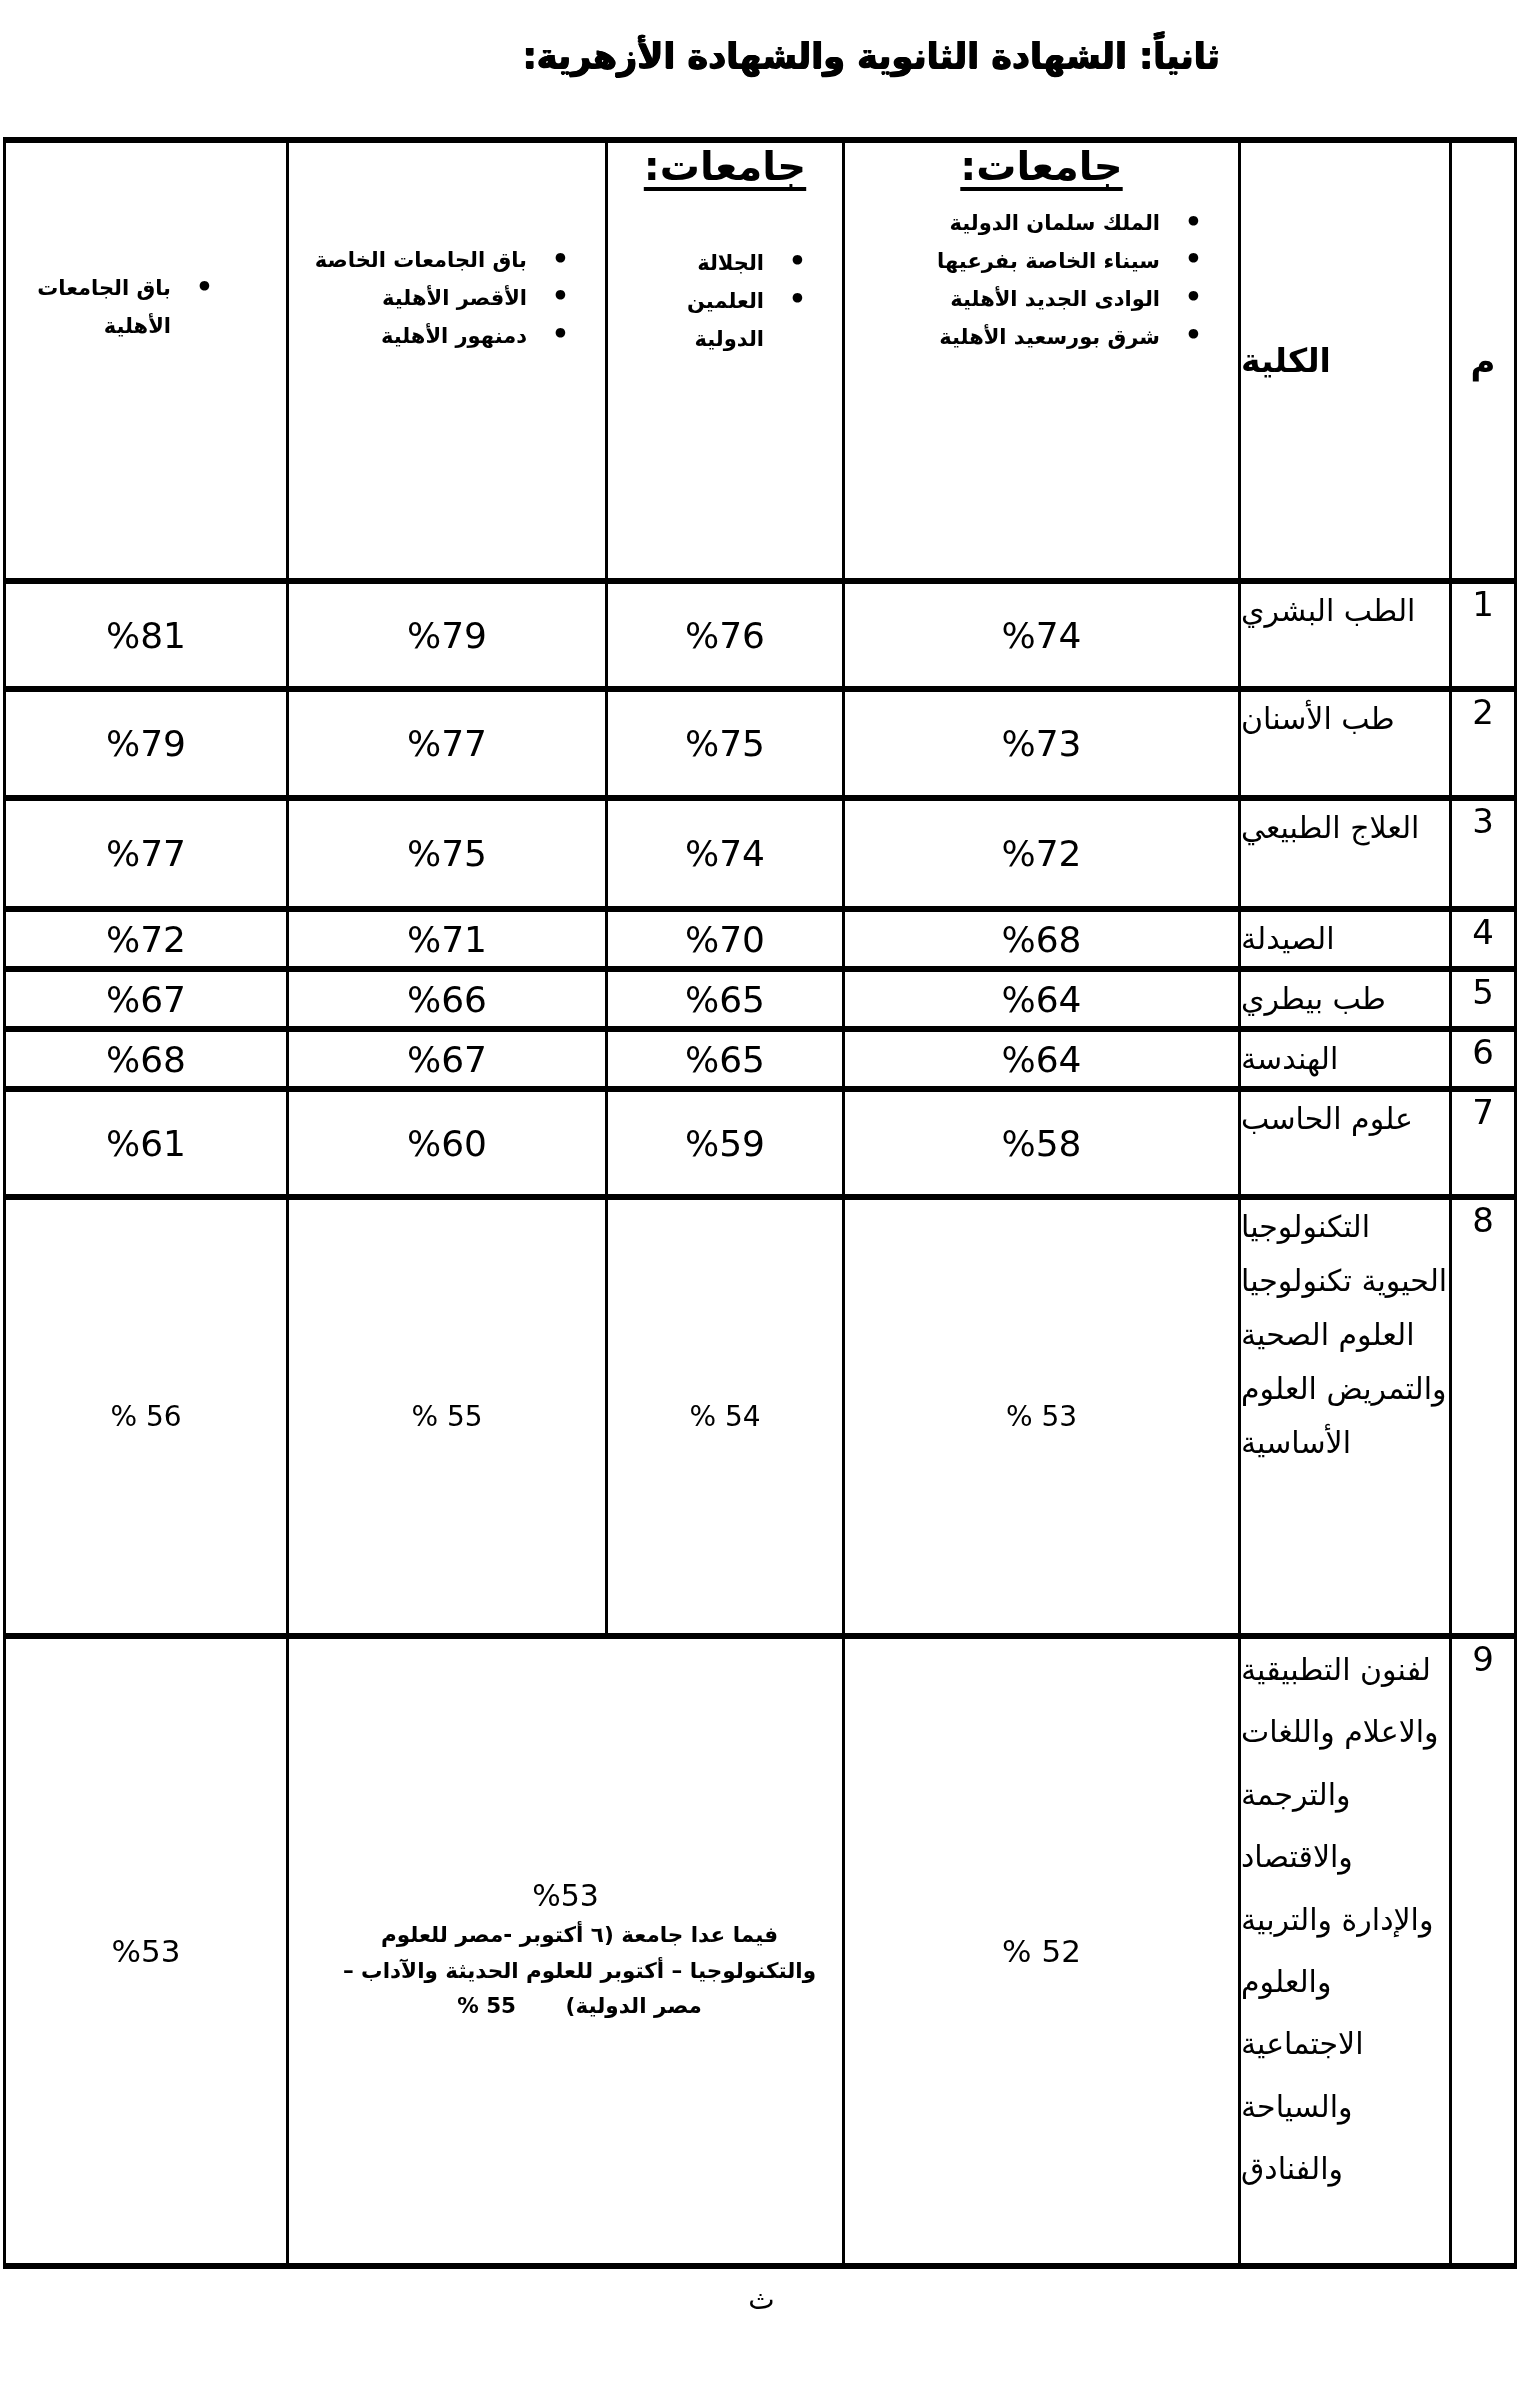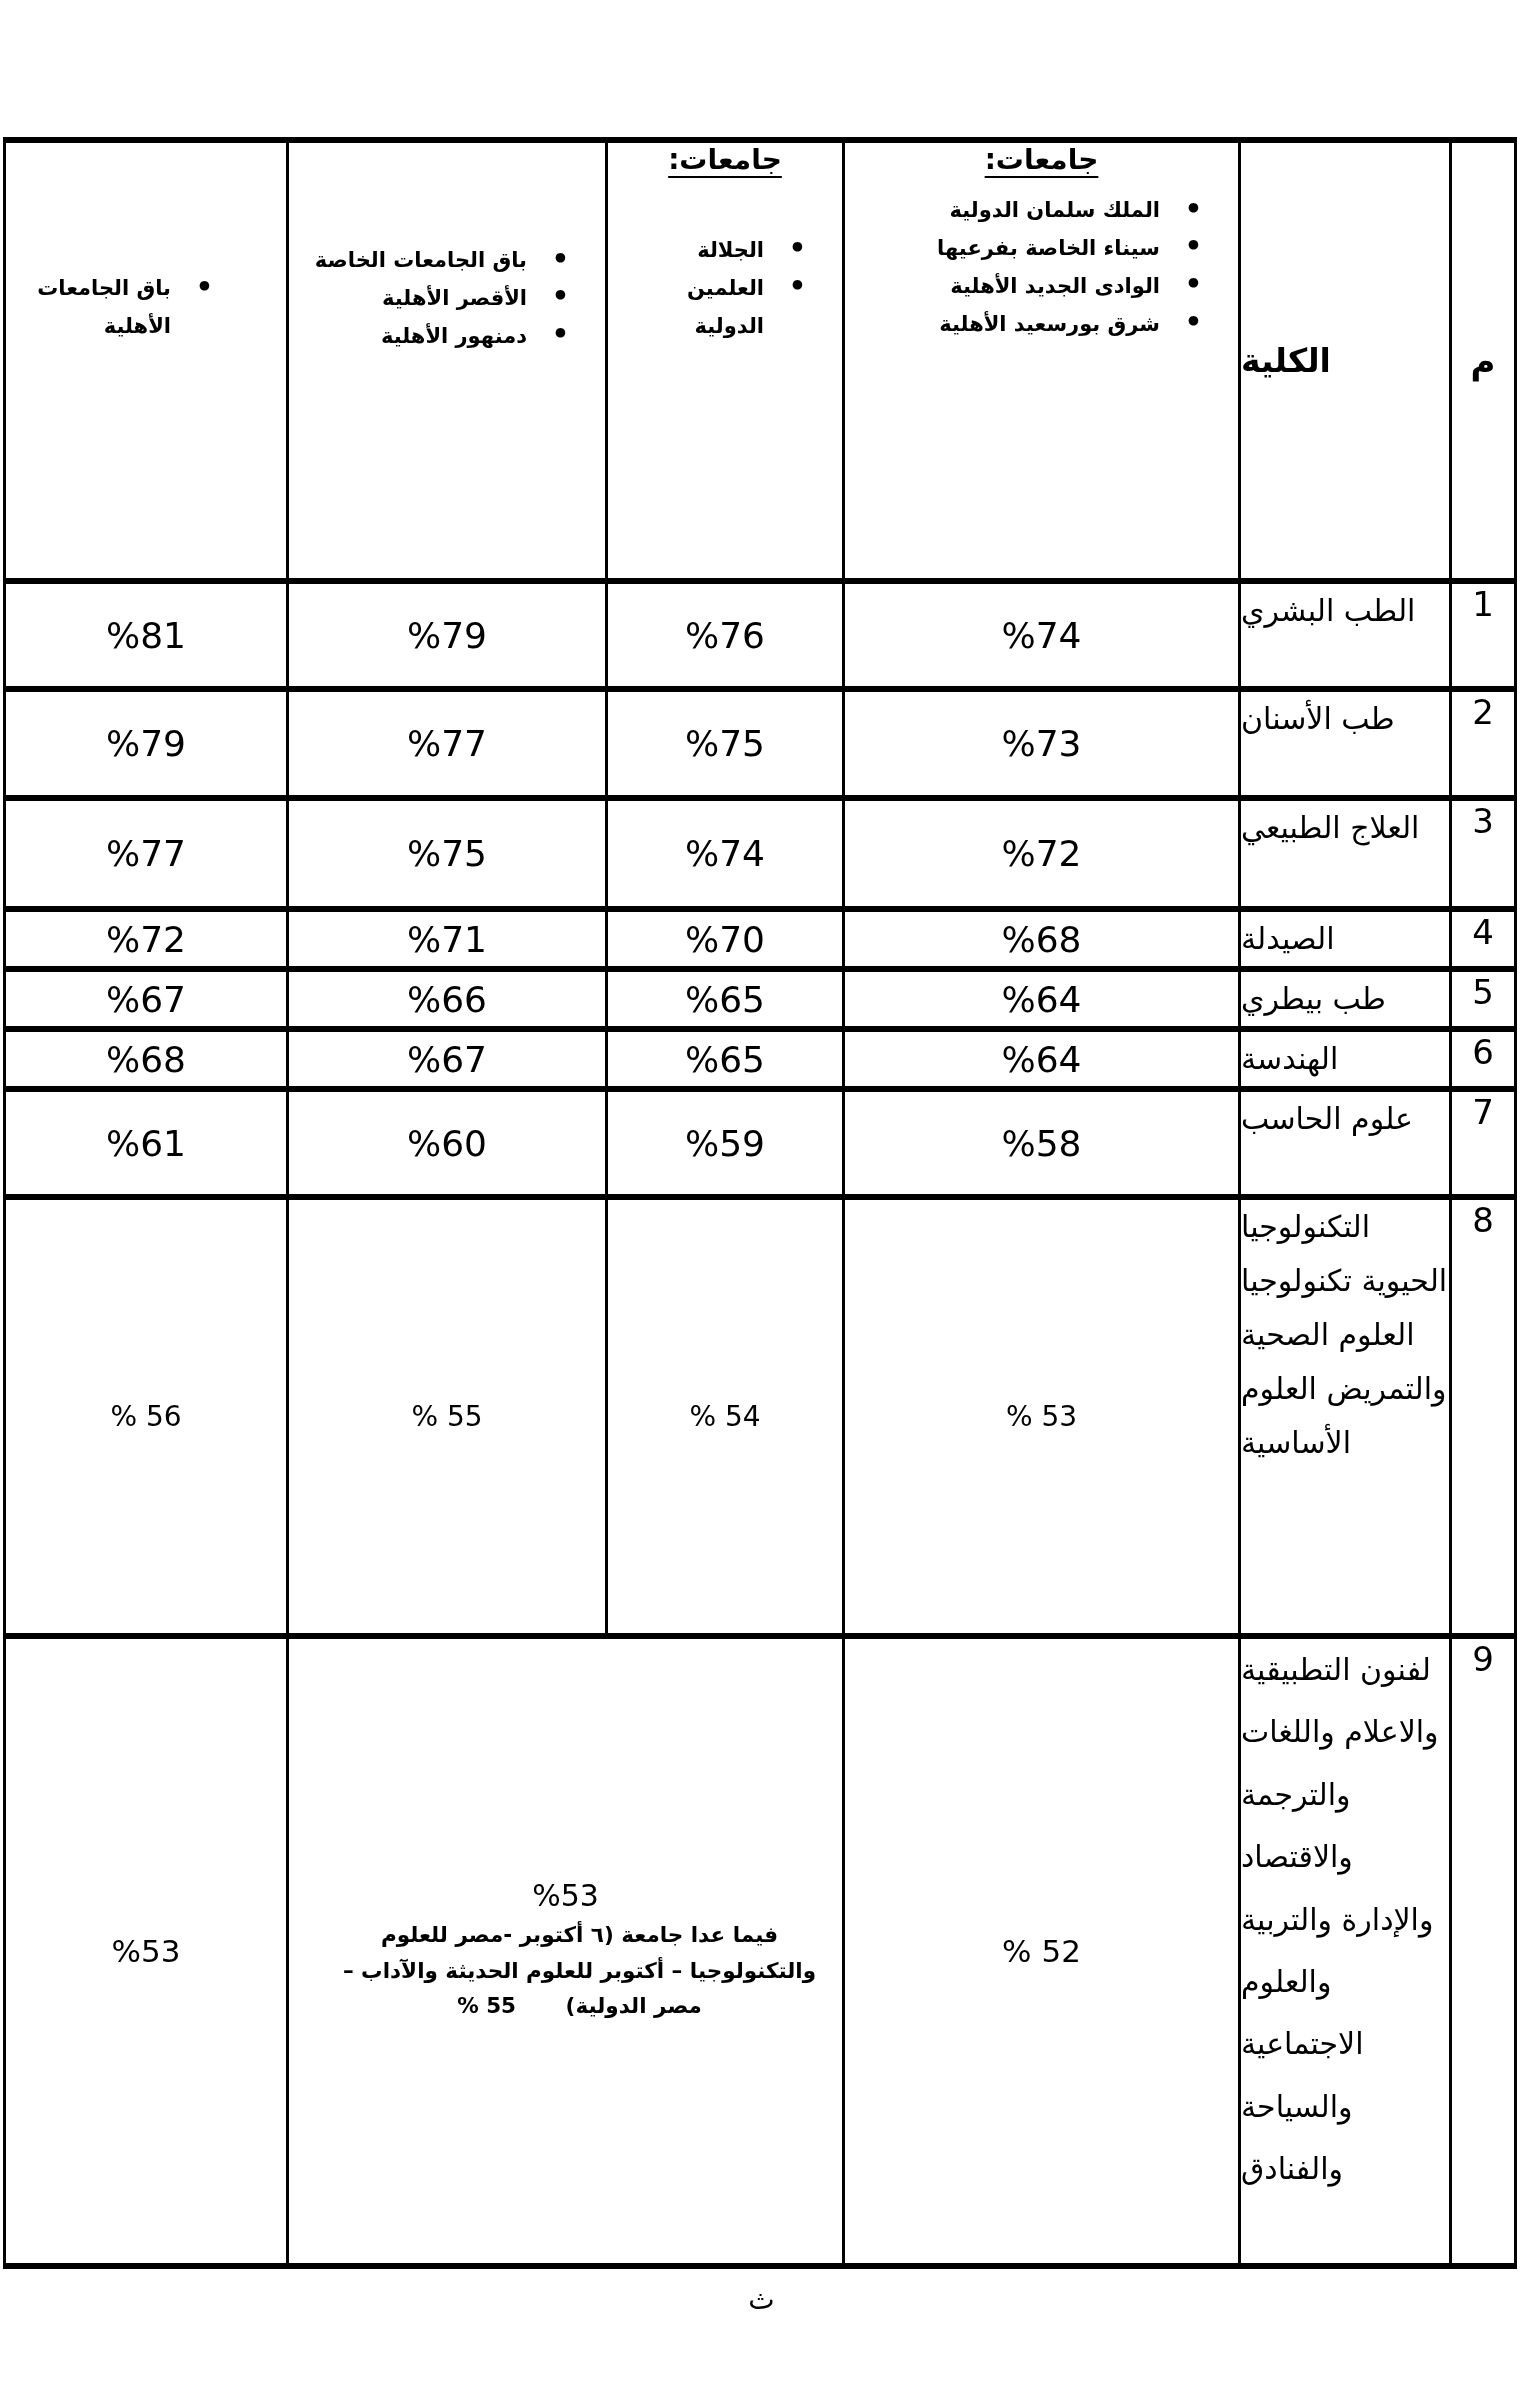--- a/index.html
+++ b/index.html
@@ -50,21 +50,21 @@
     text-align:center; vertical-align:middle;
     font-size:34px; font-weight:bold;
   }
   td.h-fac {
     text-align:left; vertical-align:middle;
     font-size:33px; font-weight:bold;
   }
   td.h-univ { vertical-align:top; padding-top:15px; }
   .univ-title {
     text-align:center;
-    font-size:28px; font-weight:bold;
+    font-size:40px; font-weight:bold;
     text-decoration:underline;
     text-underline-offset:7.4px;
   }
   ul.univ-list {
     list-style:none;
     margin:16.3px 0 0 0;
     padding:0 39px 0 7.4px;
     font-size:21px; font-weight:bold;
     line-height:1.8;
     text-align:right;
@@ -127,20 +127,21 @@
     top:2283px; left:0; right:0;
     text-align:center;
     font-size:28px;
   }
 </style>
 </head>
 <body>
 
 <div class="page">
 
+  <div class="doc-title">ثانياً: الشهادة الثانوية والشهادة الأزهرية:</div>
 
   <table class="adm">
     <colgroup>
       <col style="width:65px">
       <col style="width:211px">
       <col style="width:396px">
       <col style="width:237px">
       <col style="width:319px">
       <col style="width:283px">
     </colgroup>

